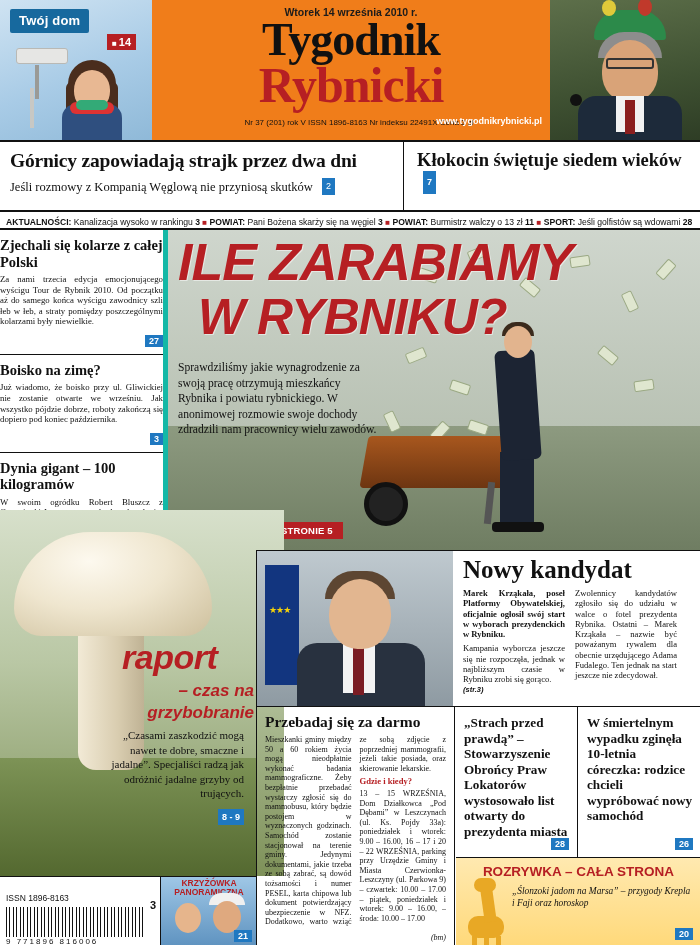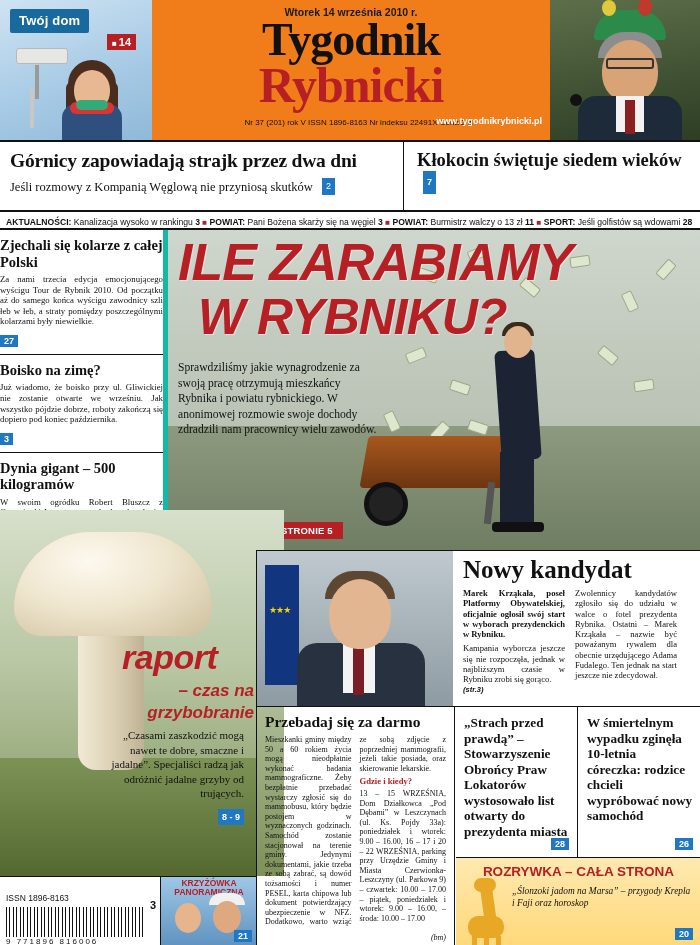--- a/index.html
+++ b/index.html
@@ -99,21 +99,21 @@
   }
   .ticker b { font-weight:bold; }
   .ticker .sq { color:#b61f23; font-size:8px; }
   .ticker .num { font-weight:bold; }
 
   
   .lcol { position:absolute; left:0; top:230px; width:168px; height:300px; padding:0 0; border-right:5px solid #14b8a6;}
   .teaser { padding:7px 0 6px 0; border-bottom:1px solid #111;}
   .teaser h3 { margin:0 0 4px 0; font-size:14.5px; font-weight:bold; line-height:16.5px;}
   .teaser p { margin:0; font-size:8.8px; line-height:10.6px; text-align:justify; color:#111;}
-  .teaser .pg { display:block; margin-top:3px; }
+  .teaser .pg { display:block; text-align:right; margin-top:3px; }
   .pgbadge { display:inline-block; background:#1f78c1; color:#fff; font-family:"Liberation Sans",sans-serif; font-size:9px; font-weight:bold; padding:1px 4px;}
 
   
   .hero {
     position:absolute; left:168px; top:230px; width:532px; height:320px;
     overflow:hidden; background:#cfd8cf;
   }
   .hero-photo { position:absolute; inset:0;
     background:
       radial-gradient(circle at 78% 18%, rgba(255,255,255,.55), rgba(255,255,255,0) 45%),
@@ -331,21 +331,21 @@
       </span>
     </div>
     <div class="teaser">
       <h3>Boisko na zimę?</h3>
       <p>Już wiadomo, że boisko przy ul. Gliwickiej nie zostanie otwarte we wrześniu. Jak wszystko pójdzie dobrze, roboty zakończą się dopiero pod koniec października.</p>
       <span class="pg">
         <span class="pgbadge">3</span>
       </span>
     </div>
     <div class="teaser" style="border-bottom:none;">
-      <h3>Dynia gigant – 500 kilogramów</h3>
+      <h3>Dynia gigant – 100 kilogramów</h3>
       <p>W swoim ogródku Robert Bluszcz z Czerwionki-Leszczyn wyhodował dynię-olbrzymkę.</p>
       <span class="pg">
         <span class="pgbadge">11</span>
       </span>
     </div>
   </div>
 
   <div class="hero">
     <div class="hero-photo">
       <div class="hero-wall"></div>

